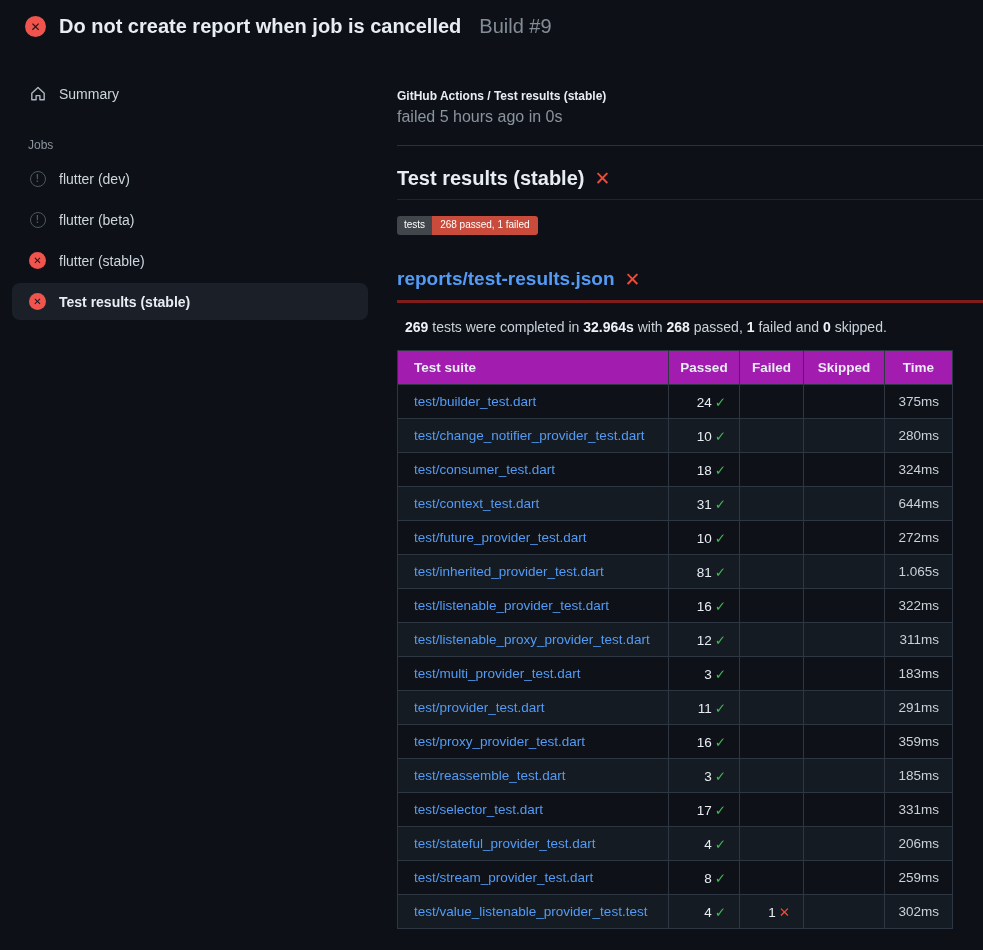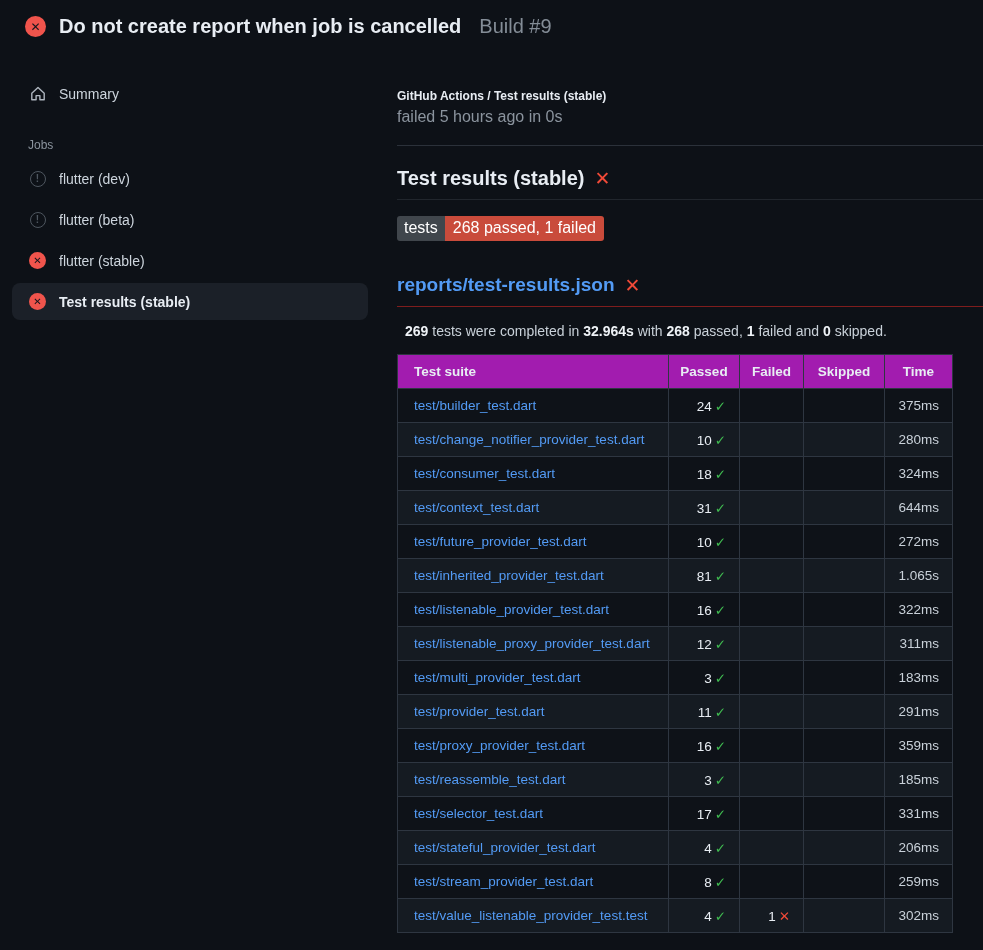--- a/index.html
+++ b/index.html
@@ -59,26 +59,26 @@
   .run-meta { margin-top: 5px; font-size: 16px; color: #8b949e; }
   .divider { border: none; border-top: 1px solid #2b313a; margin-top: 19px; }
 
   .section-h1 {
     margin-top: 21px; padding-bottom: 9px; border-bottom: 1px solid #21262d;
     font-size: 20px; font-weight: bold; color: #e8edf3;
     display: flex; align-items: center; gap: 10px;
   }
   .red-x { color: var(--fail-red, #f04a38); font-weight: bold; font-size: 19px; line-height: 1; }
 
-  .badge { display: inline-flex; margin-top: 16px; font-size: 16px; border-radius: 3px; overflow: hidden; line-height: 1; }
+  .badge { display: inline-flex; margin-top: 16px; font-size: 10px; border-radius: 3px; overflow: hidden; line-height: 1; }
   .badge .label { background: #40464c; color: #ffffff; padding: 4px 7px 5px; }
   .badge .value { background: #c94b3b; color: #ffffff; padding: 4px 8px 5px; }
 
   .report-h2 {
-    margin-top: 33px; padding-bottom: 10px; border-bottom: 1px solid #7f1d1d;
+    margin-top: 33px; padding-bottom: 10px; border-bottom: 3px solid #7f1d1d;
     font-size: 19px; font-weight: bold; color: var(--link-blue, #539bf5);
     display: flex; align-items: center; gap: 10px; cursor: pointer;
   }
   .summary-line { margin-top: 16px; font-size: 14px; color: #c9d1d9; margin-left: 8px; }
   .summary-line b { color: #eef2f6; }
 
   
   table.results {
     margin-top: 15px; width: 555px; border-collapse: collapse; table-layout: fixed;
     font-size: 13.5px;

